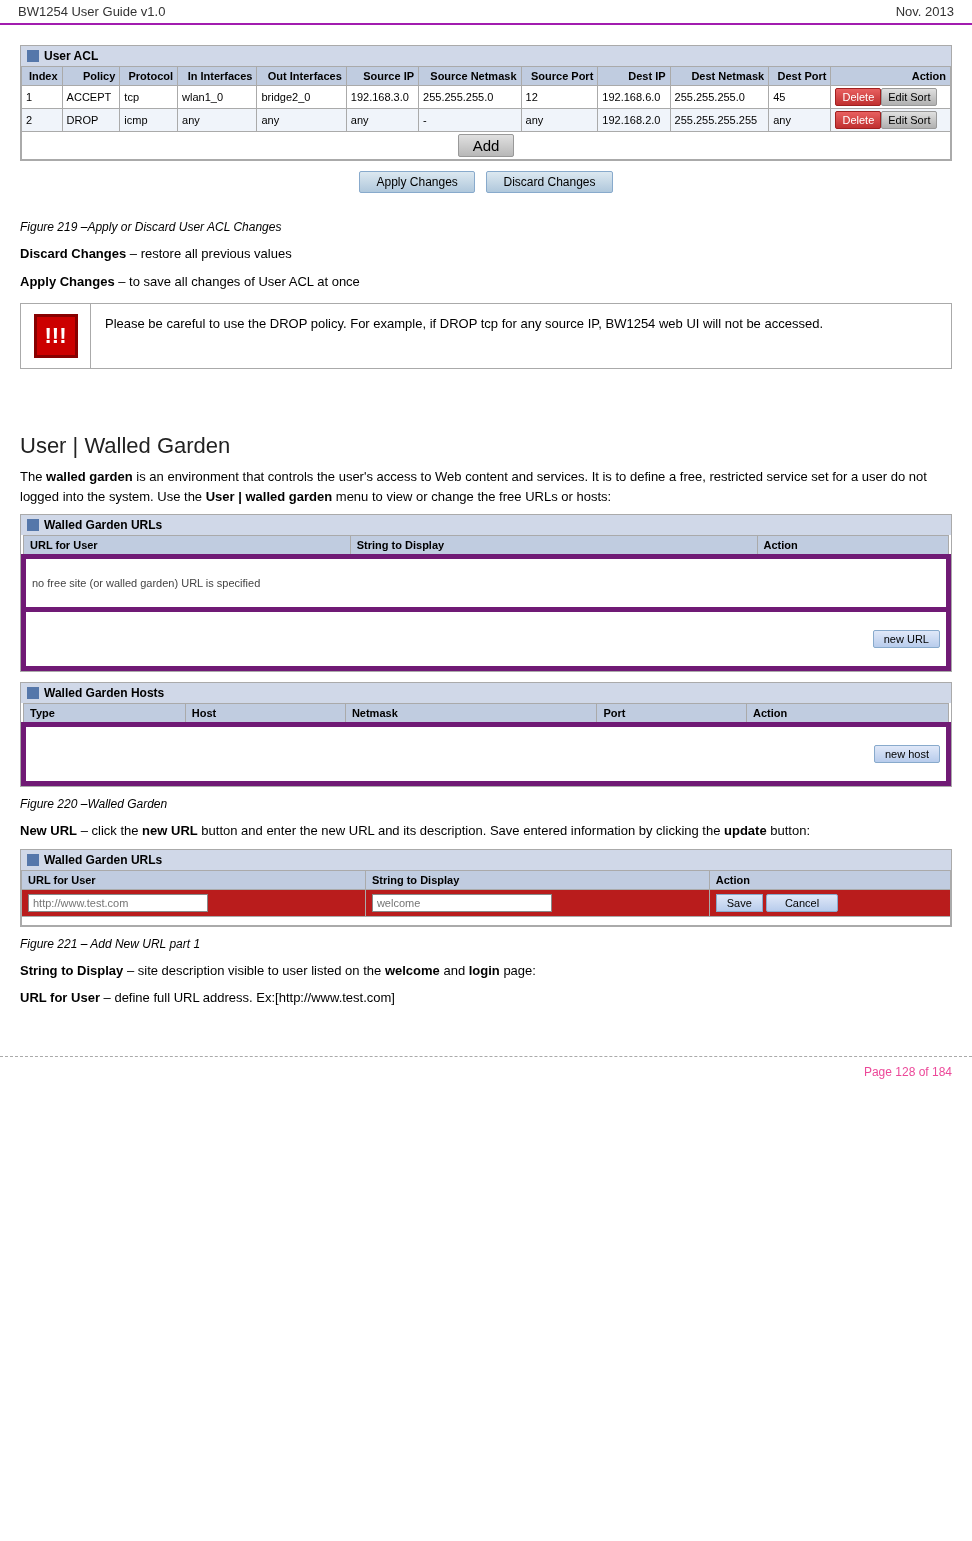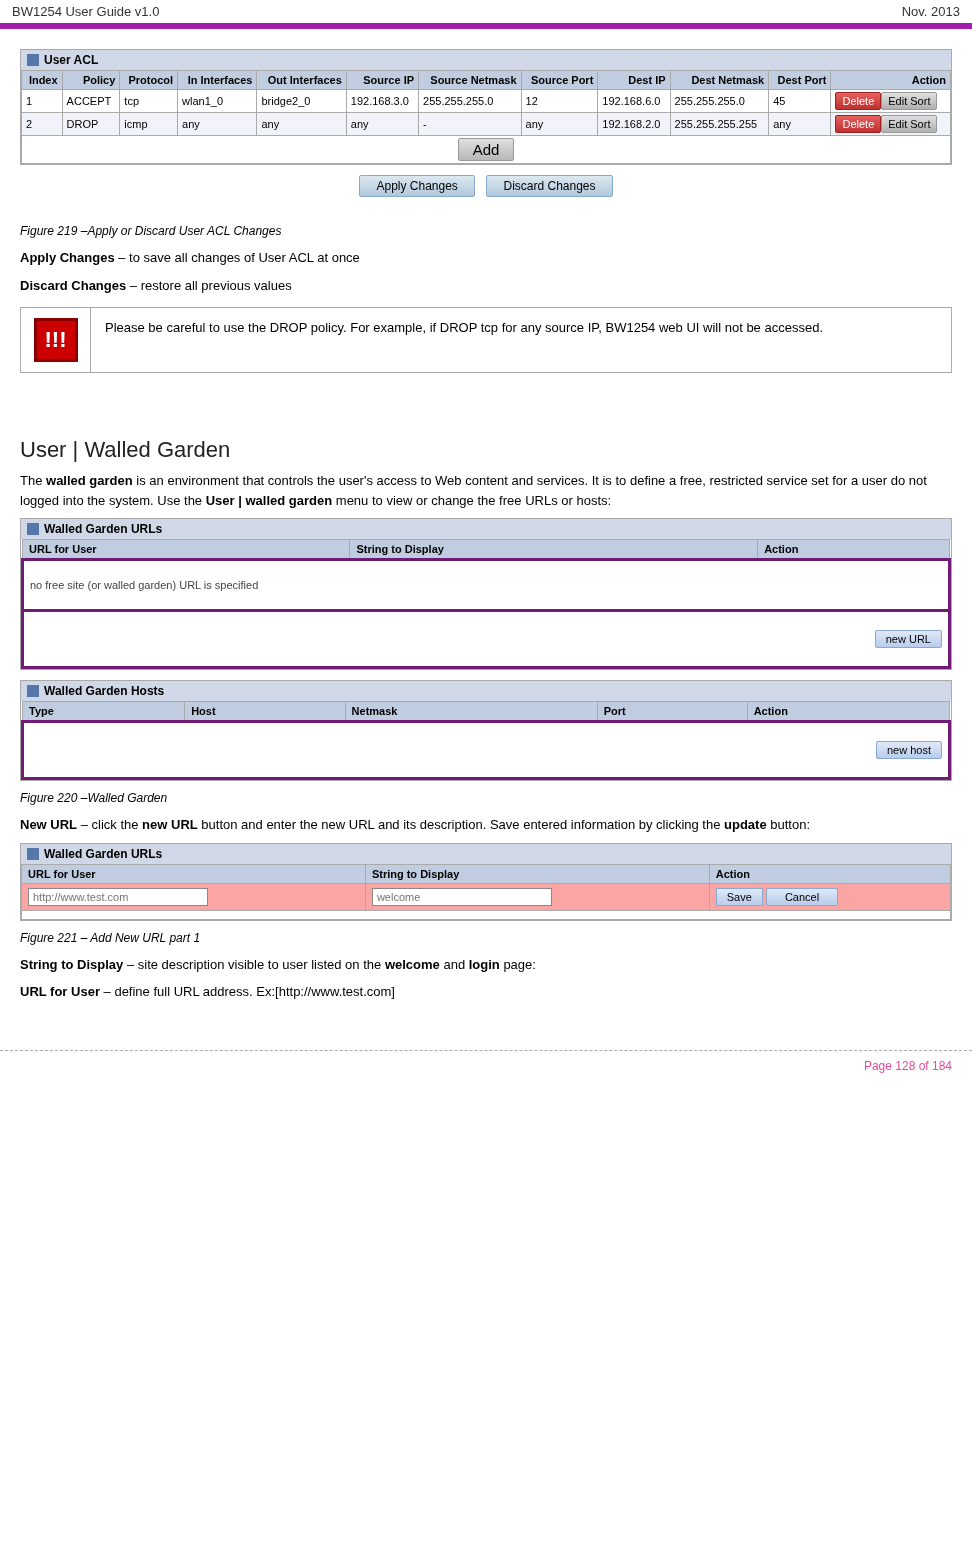--- a/index.html
+++ b/index.html
@@ -6,22 +6,22 @@
     body {
       font-family: Arial, sans-serif;
       font-size: 13px;
       color: #000;
       background: #fff;
       width: 972px;
     }
     .page-header {
       display: flex;
       justify-content: space-between;
-      padding: 4px 12px;
-      border-bottom: 6px solid #a21caf;
+      padding: 4px 18px;
+      border-bottom: 2px solid #a21caf;
       margin-bottom: 10px;
     }
     .page-header span { font-size: 13px; color: #333; }
     .content { padding: 10px 20px; }
 
     
     .acl-section {
       border: 1px solid #aaa;
     }
     .section-title-bar {
@@ -176,21 +176,21 @@
       font-size: 11px;
     }
     table.wg-table th {
       background: #c0cce0;
       border: 1px solid #aaa;
       padding: 3px 6px;
       text-align: left;
       font-weight: bold;
     }
     table.wg-table td {
-      border: 3px solid #701a75;
+      border: 5px solid #701a75;
       padding: 18px 6px;
       background: #fff;
     }
     .no-site-row td {
       font-size: 11px;
       color: #444;
       background: #fff;
     }
     .btn-new {
       background: linear-gradient(to bottom, #e0e8f8, #b8ccec);
@@ -219,21 +219,21 @@
     }
     table.wg-form-table th {
       background: #c0cce0;
       border: 1px solid #aaa;
       padding: 3px 6px;
       text-align: left;
     }
     table.wg-form-table td {
       border: 1px solid #aaa;
       padding: 4px 6px;
-      background: #fca5a5;
+      background: #b91c1c;
     }
     .form-input {
       border: 1px solid #888;
       padding: 2px 4px;
       font-size: 11px;
       width: 160px;
     }
     .btn-save {
       background: linear-gradient(to bottom, #e0e8f8, #b8ccec);
       color: #000;
@@ -336,24 +336,24 @@
   <div class="apply-row">
     <button class="btn-apply">Apply Changes</button>
     <button class="btn-discard">Discard Changes</button>
   </div>
 
   <div class="spacer"></div>
 
   <p class="figure-caption">Figure 219 –Apply or Discard User ACL Changes</p>
 
   <p class="section-desc">
+    <b>Discard Changes</b><span> – restore all previous values</span>
+  </p>
+  <p class="section-desc">
     <b>Apply Changes</b><span> – to save all changes of User ACL at once</span>
-  </p>
-  <p class="section-desc">
-    <b>Discard Changes</b><span> – restore all previous values</span>
   </p>
 
   <div class="warning-box">
     <div class="warning-icon-col">
       <div class="warning-icon">!!!</div>
     </div>
     <div class="warning-text">Please be careful to use the DROP policy. For example, if DROP tcp for any source IP, BW1254 web UI will not be accessed.</div>
   </div>
 
   <div class="spacer"></div>

